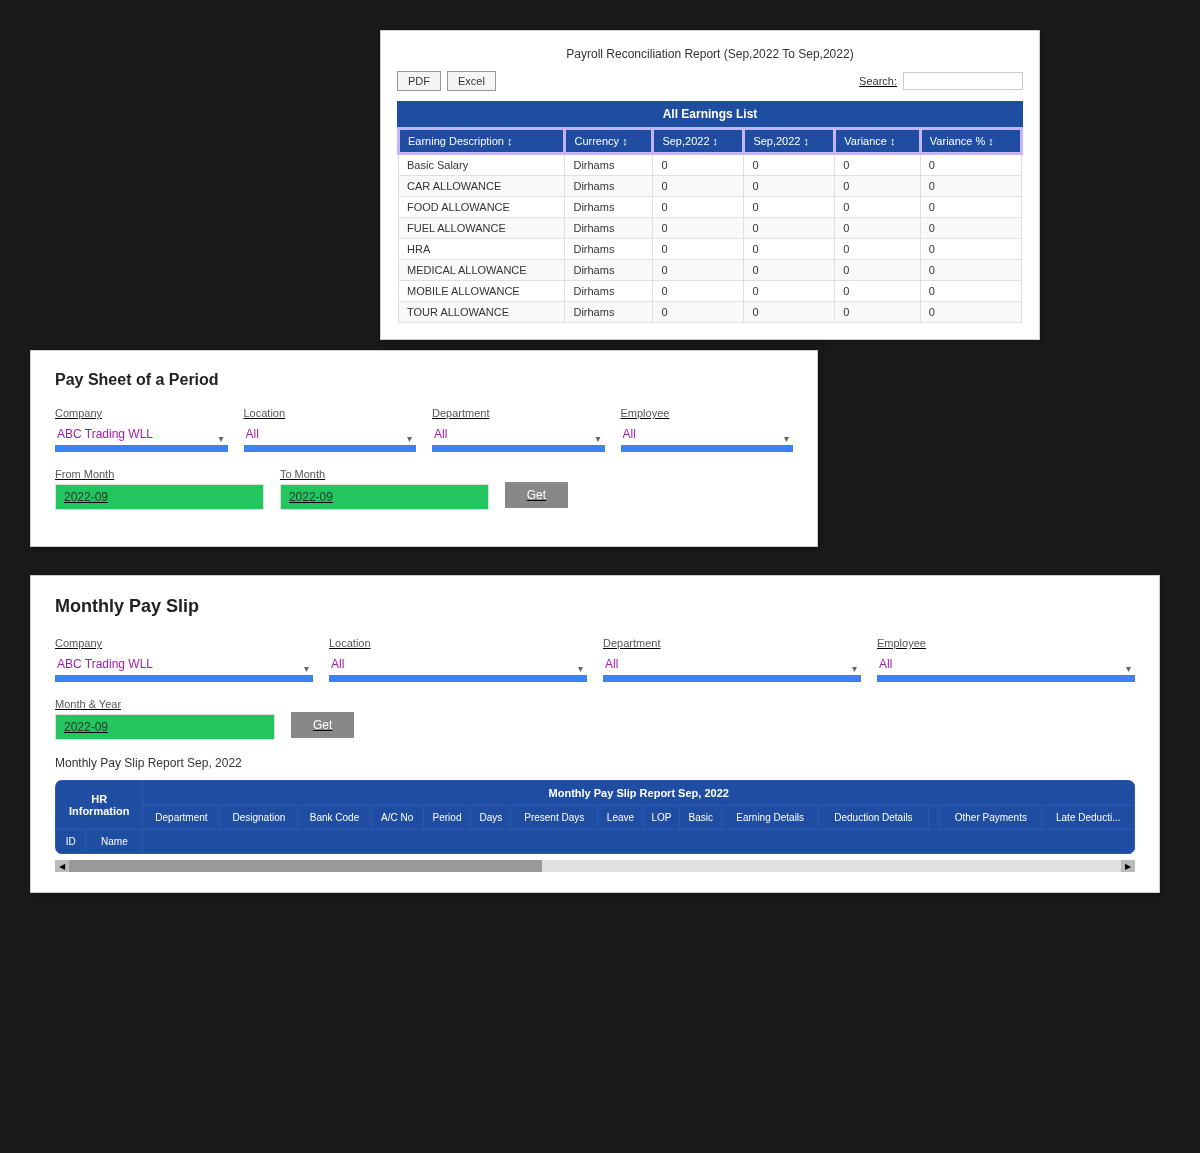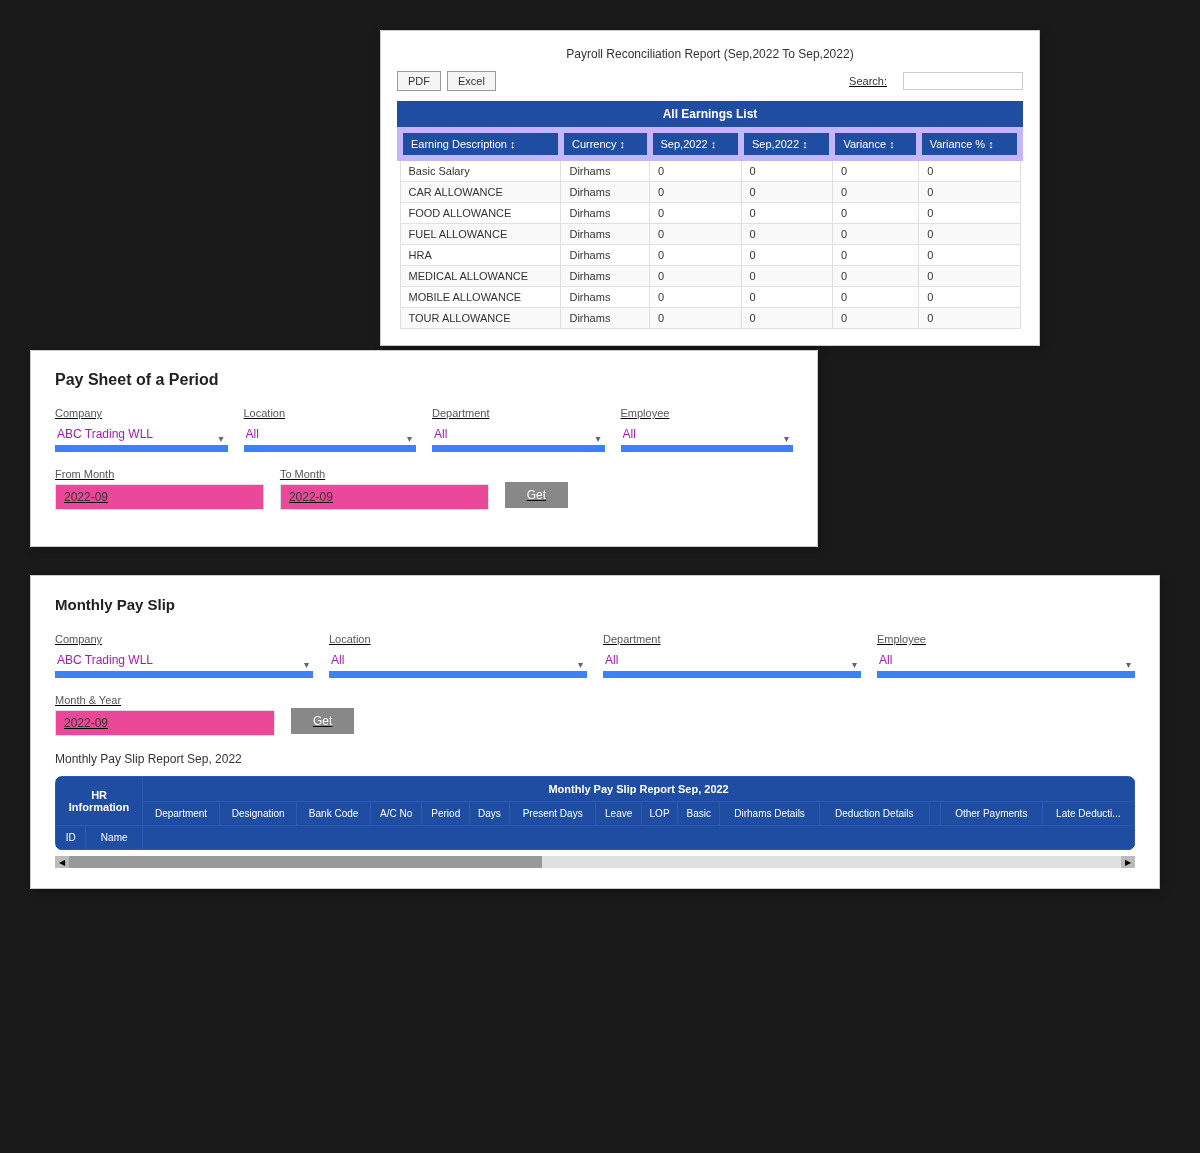--- a/index.html
+++ b/index.html
@@ -43,21 +43,21 @@
       border: 1px solid #999;
       background: #f5f5f5;
       cursor: pointer;
       font-size: 11px;
       color: #333;
     }
     .search-row {
       margin-left: auto;
       display: flex;
       align-items: center;
-      gap: 16px;
+      gap: 6px;
       text-decoration: underline;
     }
     .search-label { font-size: 11px; color: #333; }
     .search-input {
       border: 1px solid #ccc;
       padding: 2px 6px;
       width: 120px;
       font-size: 11px;
     }
     .table-header-blue {
@@ -71,21 +71,21 @@
     .earnings-table {
       width: 100%;
       border-collapse: collapse;
       font-size: 11px;
     }
     .earnings-table th {
       background: #1e4da1;
       color: #fff;
       padding: 5px 8px;
       text-align: left;
-      border: 6px solid #c4b5fd;
+      border: 3px solid #c4b5fd;
       font-weight: normal;
       white-space: nowrap;
     }
     .earnings-table td {
       padding: 4px 8px;
       border: 1px solid #e0e0e0;
       color: #333;
     }
     .earnings-table tr:nth-child(even) td { background: #f9f9f9; }
     .earnings-table tr:nth-child(odd) td { background: #fff; }
@@ -130,21 +130,21 @@
       padding: 4px 2px;
       font-size: 12px;
       color: #a21caf;
       background: transparent;
       appearance: none;
       cursor: pointer;
       width: 100%;
     }
     .form-input {
       border: 1px solid #ddd;
-      background: #ec4899;
+      background: #22c55e;
       padding: 5px 8px;
       font-size: 12px;
       color: #333;
       width: 100%;
     }
     .btn-get {
       background: #888;
       color: #fff;
       border: none;
       padding: 6px 22px;
@@ -170,21 +170,21 @@
       position: absolute;
       top: 575px;
       left: 30px;
       width: 1130px;
       background: #fff;
       border: 1px solid #ccc;
       box-shadow: 2px 2px 8px rgba(0,0,0,0.3);
       padding: 20px 24px;
     }
     .panel3 .section-title {
-      font-size: 15px;
+      font-size: 18px;
       font-weight: bold;
       color: #222;
       margin-bottom: 20px;
     }
     .panel3 .sub-report-title {
       font-size: 12px;
       color: #333;
       margin: 16px 0 10px 0;
     }
 
@@ -453,21 +453,21 @@
           <th>Department</th>
           <th>Designation</th>
           <th>Bank Code</th>
           <th>A/C No</th>
           <th>Period</th>
           <th>Days</th>
           <th>Present Days</th>
           <th>Leave</th>
           <th>LOP</th>
           <th>Basic</th>
-          <th>Dirhams Details</th>
+          <th>Earning Details</th>
           <th>Deduction Details</th>
           <th></th>
           <th>Other Payments</th>
           <th>Late Deducti...</th>
         </tr>
         <tr class="header-row-2">
           <th>ID</th>
           <th>Name</th>
           <th colspan="15" style="background:#1e4da1;border:1px solid #2a5ab5;"></th>
         </tr>

